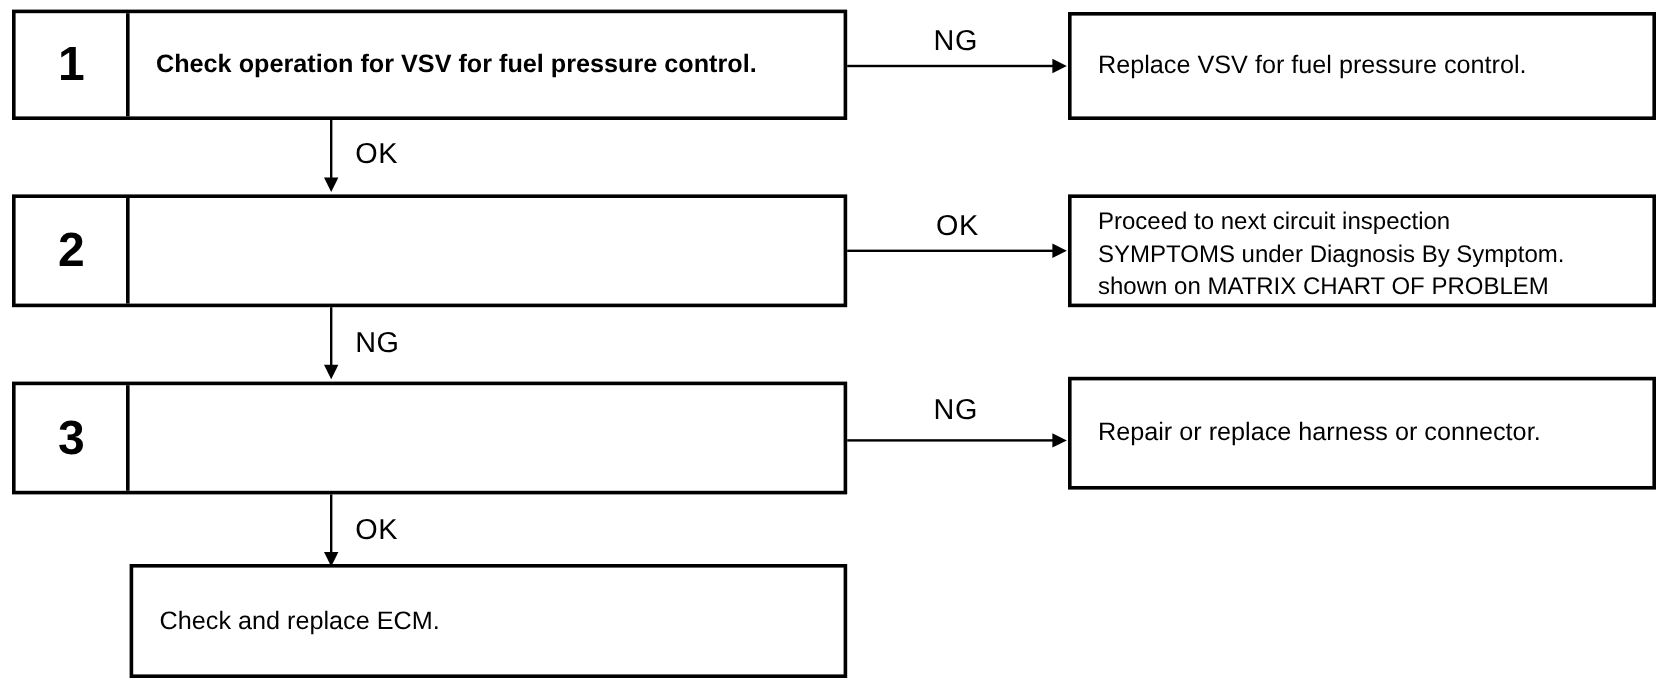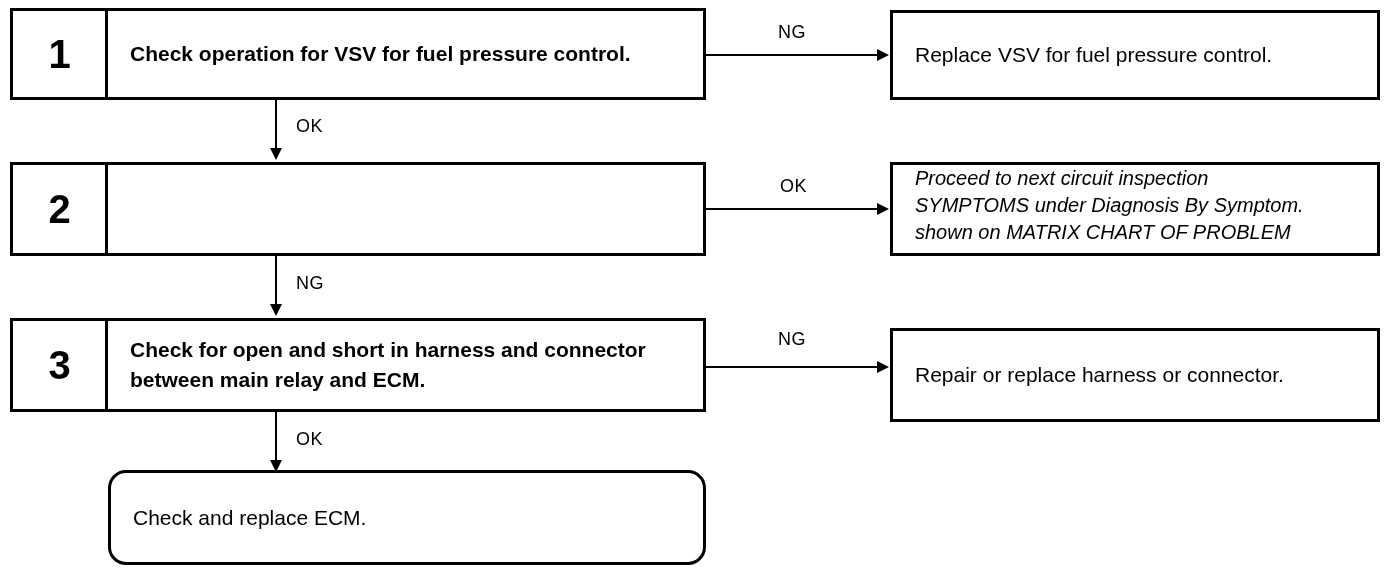--- a/index.html
+++ b/index.html
@@ -55,24 +55,23 @@
     box-sizing: border-box;
     border: 3px solid #000;
     background: #fff;
     display: flex;
     align-items: center;
     padding: 0 16px 0 22px;
     font-size: 21px;
     line-height: 1.42;
   }
   .plain-box.multi {
-    align-items: flex-start;
+    align-items: flex-end;
     font-size: 20px;
     line-height: 1.35;
-    font-style: italic;
   }
 
   
   .h-line {
     position: absolute;
     height: 2px;
     background: #000;
   }
   .v-line {
     position: absolute;
@@ -92,21 +91,21 @@
     width: 0;
     height: 0;
     border-left: 6px solid transparent;
     border-right: 6px solid transparent;
     border-top: 12px solid #000;
   }
 
   
   .edge-label {
     position: absolute;
-    font-size: 18px;
+    font-size: 24px;
     line-height: 1;
     white-space: nowrap;
     letter-spacing: 0.5px;
   }
 </style>
 </head>
 <body>
 
 <div id="canvas">
 
@@ -142,32 +141,31 @@
       <div>shown on MATRIX CHART OF PROBLEM</div>
     </div>
   </div>
 
   <div class="v-line" style="left:275px; top:256px; height:50px;"></div>
   <div class="arrow-down" style="left:270px; top:304px;"></div>
   <div class="edge-label" style="left:296px; top:274px;">NG</div>
 
   <div class="step-box" style="left:10px; top:318px; width:696px; height:94px;">
     <div class="step-num">3</div>
-    <div class="step-text">Check for open and short in harness and connector between main relay and ECM.</div>
   </div>
 
   <div class="h-line" style="left:706px; top:366px; width:176px;"></div>
   <div class="arrow-right" style="left:877px; top:361px;"></div>
   <div class="edge-label" style="left:778px; top:330px;">NG</div>
 
-  <div class="plain-box" style="left:890px; top:328px; width:490px; height:94px;">
+  <div class="plain-box" style="left:890px; top:314px; width:490px; height:94px;">
     <span>Repair or replace harness or connector.</span>
   </div>
 
   <div class="v-line" style="left:275px; top:412px; height:50px;"></div>
   <div class="arrow-down" style="left:270px; top:460px;"></div>
   <div class="edge-label" style="left:296px; top:430px;">OK</div>
 
-  <div class="plain-box" style="left:108px; top:470px; width:598px; height:95px;border-radius:18px;">
+  <div class="plain-box" style="left:108px; top:470px; width:598px; height:95px;">
     <span>Check and replace ECM.</span>
   </div>
 
 </div>
 
 </body></html>

